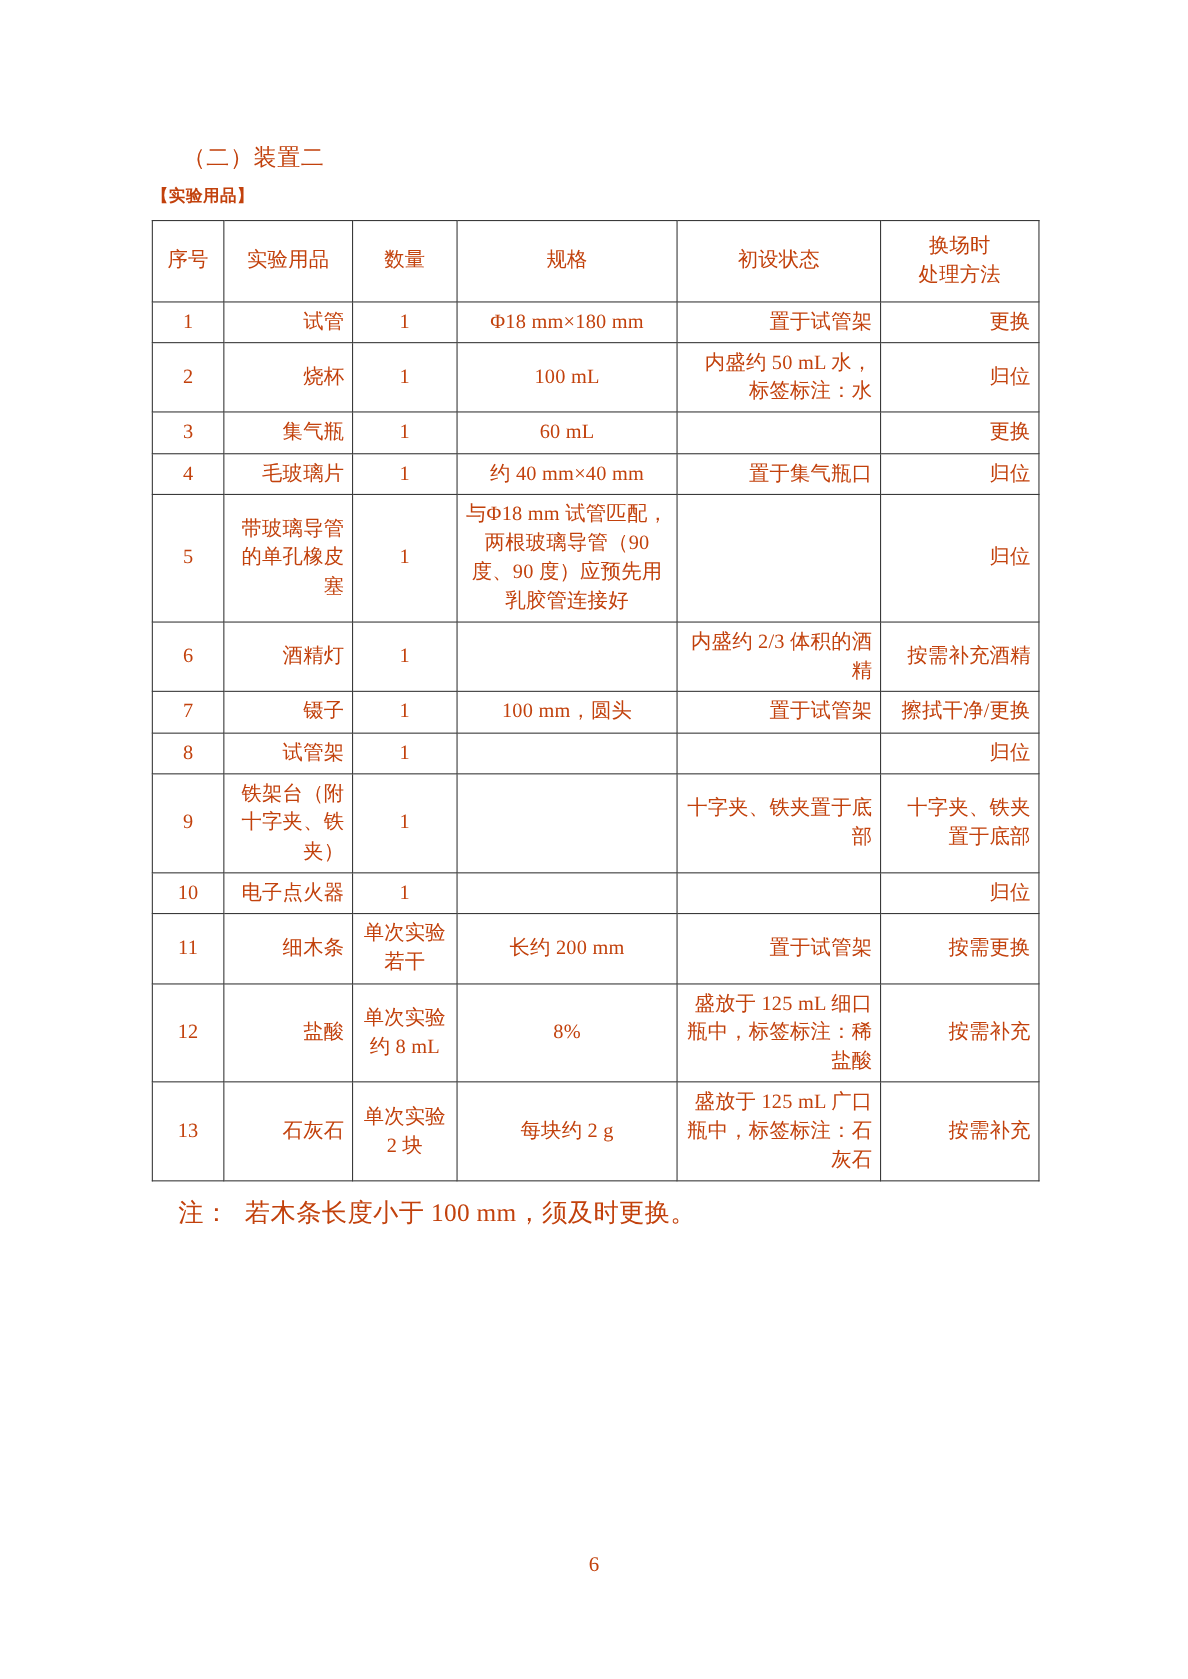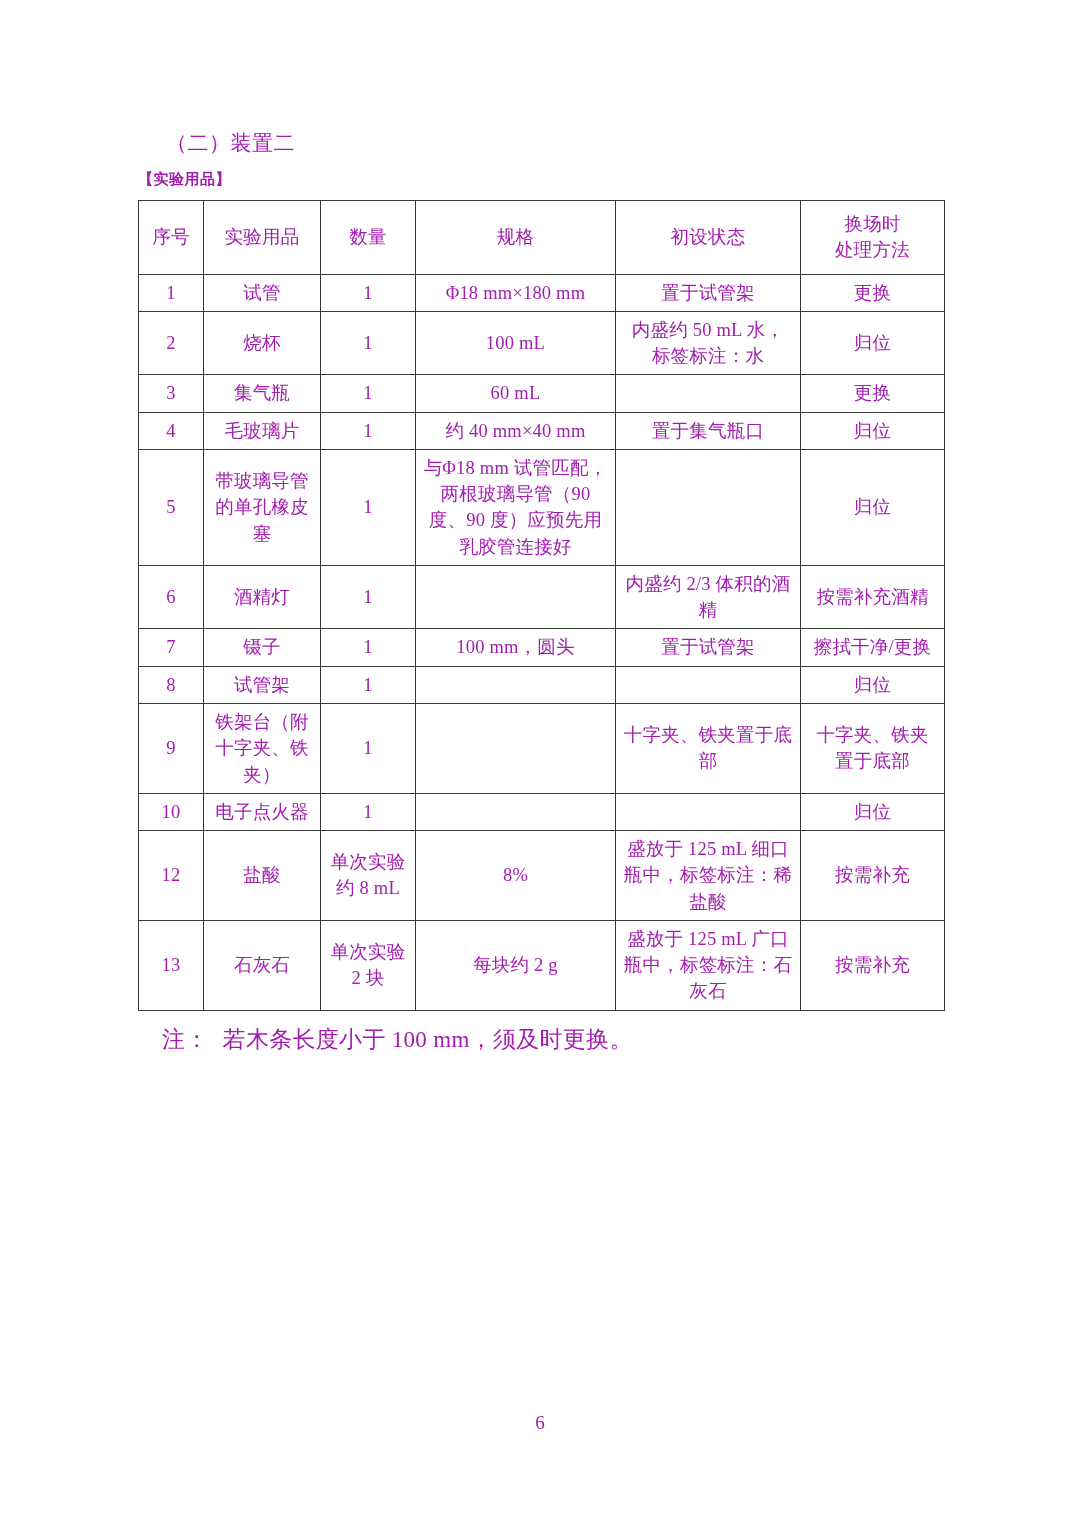--- a/index.html
+++ b/index.html
@@ -6,21 +6,21 @@
     margin: 0;
     padding: 0;
     background: #ffffff;
   }
   .page {
     position: relative;
     width: 1080px;
     height: 1526px;
     background: #ffffff;
     font-family: "Liberation Serif", "DejaVu Serif", serif;
-    color: #a21caf;
+    color: #c2410c;
     overflow: hidden;
   }
   .content {
     position: absolute;
     left: 138px;
     top: 128px;
     width: 806px;
   }
 
   .section-title {
@@ -55,21 +55,21 @@
     letter-spacing: 0.2px;
   }
   .col-idx    { width: 65px; }
   .col-name   { width: 117px; }
   .col-qty    { width: 95px; }
   .col-spec   { width: 200px; }
   .col-state  { width: 185px; }
   .col-action { width: 144px; }
 
   .c-center { text-align: center; }
-  .c-left   { text-align: center; }
+  .c-left   { text-align: right; }
 
   table.items thead td {
     text-align: center;
     padding-top: 10px;
     padding-bottom: 10px;
   }
   .hdr-two-line { line-height: 1.55; }
 
   .note {
     font-size: 23px;
@@ -197,20 +197,28 @@
           </tr>
           <tr>
             <td class="c-center">10</td>
             <td class="c-left">电子点火器</td>
             <td class="c-center">1</td>
             <td class="c-center"></td>
             <td class="c-left"></td>
             <td class="c-left">归位</td>
           </tr>
           <tr>
+            <td class="c-center">11</td>
+            <td class="c-left">细木条</td>
+            <td class="c-center">单次实验若干</td>
+            <td class="c-center">长约 200 mm</td>
+            <td class="c-left">置于试管架</td>
+            <td class="c-left">按需更换</td>
+          </tr>
+          <tr>
             <td class="c-center">12</td>
             <td class="c-left">盐酸</td>
             <td class="c-center">单次实验约 8 mL</td>
             <td class="c-center">8%</td>
             <td class="c-left">盛放于 125 mL 细口瓶中，标签标注：稀盐酸</td>
             <td class="c-left">按需补充</td>
           </tr>
           <tr>
             <td class="c-center">13</td>
             <td class="c-left">石灰石</td>

